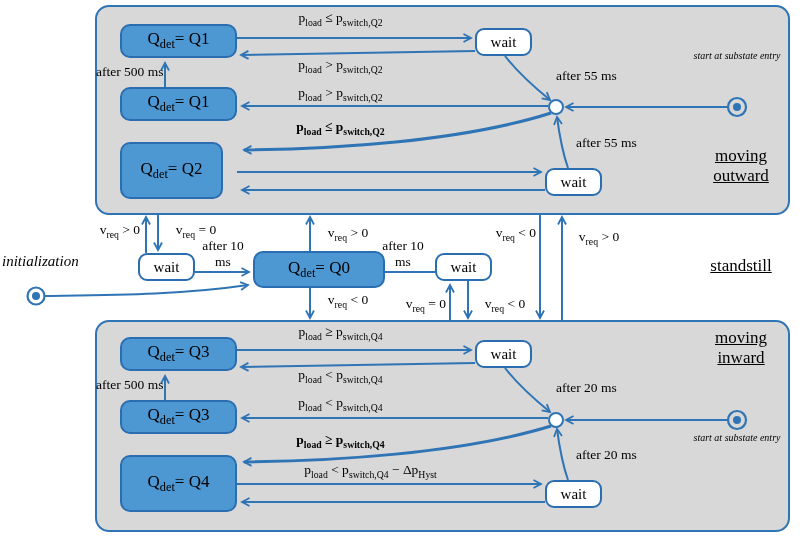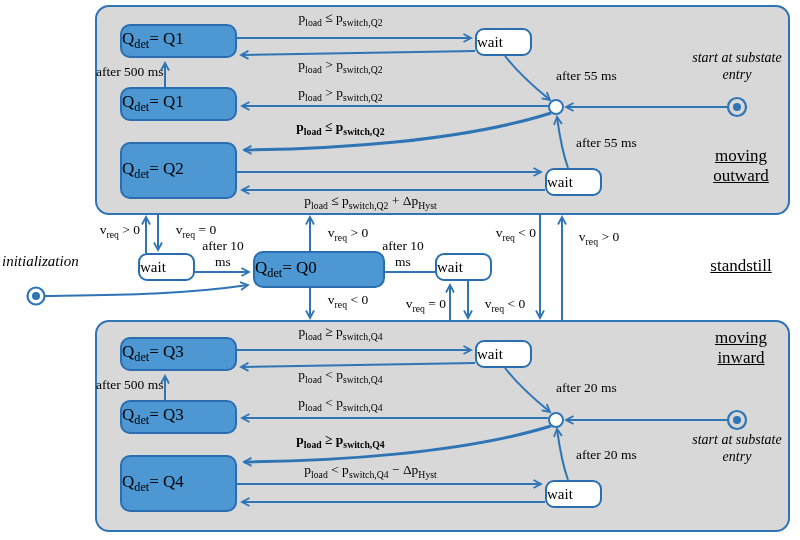--- a/index.html
+++ b/index.html
@@ -1,31 +1,31 @@
 <!DOCTYPE html>
 <html style="--accent: #2f74b5; --state_fill: #4d97d3; --state_border: #2a6db0; --region_fill: #d8d8d8;"><head>
 <meta charset="utf-8">
 <style>
   *{margin:0;padding:0;box-sizing:border-box}
   html,body{background:#fff}
   body{width:800px;height:540px;font-family:"Liberation Serif",serif;color:#000}
   .canvas{position:relative;width:800px;height:540px;background:#fff;overflow:hidden}
   .region{position:absolute;background:var(--region_fill,#d8d8d8);border:2.5px solid var(--accent,#2f74b5);border-radius:14px;z-index:1}
   .svg-layer{position:absolute;left:0;top:0;z-index:2;pointer-events:none}
-  .node{position:absolute;z-index:3;display:flex;align-items:center;}
+  .node{position:absolute;z-index:3;display:flex;align-items:center;justify-content:center}
   .state{background:var(--state_fill,#4d97d3);border:2.5px solid var(--state_border,#2a6db0);border-radius:10px;font-size:17px}
   .wait{background:#fff;border:2.5px solid var(--state_border,#2a6db0);border-radius:9px;font-size:15px}
   .lbl{position:absolute;z-index:3;font-size:13.5px;line-height:1.2;text-align:center}
   .bold{font-weight:bold}
   .italic{font-style:italic}
   .left{text-align:center}
   .right{text-align:right}
   .nowrap{white-space:nowrap}
   .title{position:absolute;z-index:3;font-size:17px;text-align:center;text-decoration:underline}
-  .small{font-size:14px}
+  .small{font-size:10px}
   .tline{fill:none;stroke:var(--accent,#2f74b5);stroke-width:2}
   .tline.thick{stroke-width:3}
   .arrhead{fill:none;stroke:var(--accent,#2f74b5);stroke-width:1.8}
   .junction{fill:#fff;stroke:var(--accent,#2f74b5);stroke-width:2}
   .startring{fill:none;stroke:var(--accent,#2f74b5);stroke-width:2.2}
   .startdot{fill:var(--accent,#2f74b5)}
   sub{font-size:0.72em}
 </style>
 </head>
 <body>
@@ -94,21 +94,21 @@
       </g>
     </g>
   </svg>
 
   <div class="node state" style="left:120px;top:24px;width:117px;height:34px">
       <span>Q<sub>det</sub>= Q1</span>
     </div>
   <div class="node state" style="left:120px;top:87px;width:117px;height:34px">
       <span>Q<sub>det</sub>= Q1</span>
     </div>
-  <div class="node state" style="left:120px;top:142px;width:117px;height:57px">
+  <div class="node state" style="left:120px;top:142px;width:103px;height:57px">
       <span>Q<sub>det</sub>= Q2</span>
     </div>
   <div class="node wait" style="left:475px;top:28px;width:57px;height:28px">
       <span>wait</span>
     </div>
   <div class="node wait" style="left:545px;top:168px;width:57px;height:28px">
       <span>wait</span>
     </div>
 
   <div class="node wait" style="left:138px;top:253px;width:57px;height:28px">
@@ -141,21 +141,20 @@
   <div class="title" style="left:690px;top:328px;width:102px">moving inward</div>
   <div class="title" style="left:690px;top:256px;width:102px">standstill</div>
 
   <div class="lbl" style="left:248px;top:10px;width:185px">p<sub>load</sub> ≤ p<sub>switch,Q2</sub></div>
   <div class="lbl" style="left:248px;top:57px;width:185px">p<sub>load</sub> &gt; p<sub>switch,Q2</sub></div>
   <div class="lbl nowrap" style="left:96px;top:64px">after 500 ms</div>
   <div class="lbl" style="left:248px;top:85px;width:185px">p<sub>load</sub> &gt; p<sub>switch,Q2</sub></div>
   <div class="lbl bold" style="left:248px;top:119px;width:185px">p<sub>load</sub> ≤ p<sub>switch,Q2</sub></div>
   <div class="lbl nowrap left" style="left:556px;top:68px">after 55 ms</div>
   <div class="lbl nowrap left" style="left:576px;top:135px">after 55 ms</div>
-  <div class="lbl" style="left:248px;top:193px;width:245px">p<sub>load</sub> ≤ p<sub>switch,Q2</sub> + Δp<sub>Hyst</sub></div>
   <div class="lbl italic small" style="left:678px;top:50px;width:118px">start at substate entry</div>
 
   <div class="lbl italic nowrap" style="left:2px;top:252px;font-size:15px">initialization</div>
   <div class="lbl right" style="left:76px;top:222px;width:64px">v<sub>req</sub> &gt; 0</div>
   <div class="lbl left" style="left:164px;top:222px;width:64px">v<sub>req</sub> = 0</div>
   <div class="lbl" style="left:199px;top:238px;width:48px">after 10 ms</div>
   <div class="lbl left" style="left:316px;top:225px;width:64px">v<sub>req</sub> &gt; 0</div>
   <div class="lbl" style="left:379px;top:238px;width:48px">after 10 ms</div>
   <div class="lbl right" style="left:472px;top:225px;width:64px">v<sub>req</sub> &lt; 0</div>
   <div class="lbl left" style="left:567px;top:229px;width:64px">v<sub>req</sub> &gt; 0</div>

